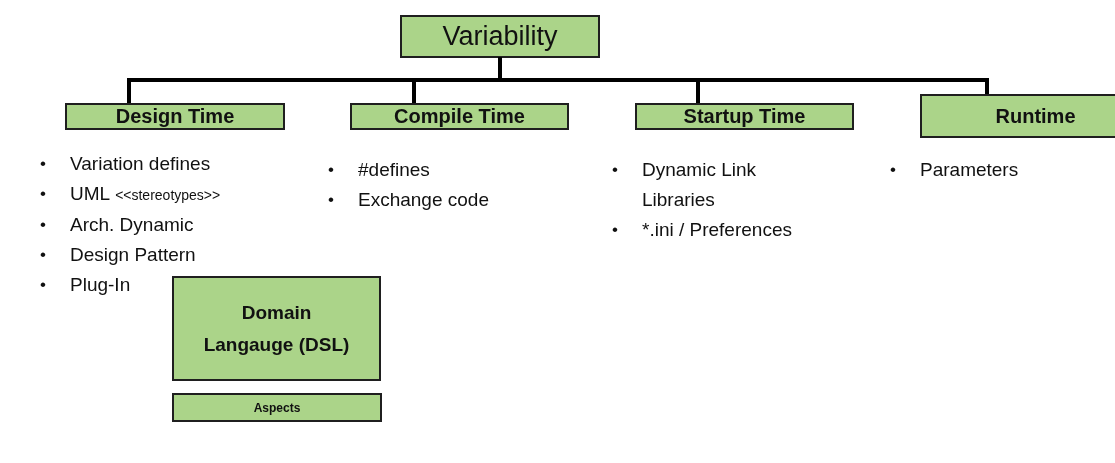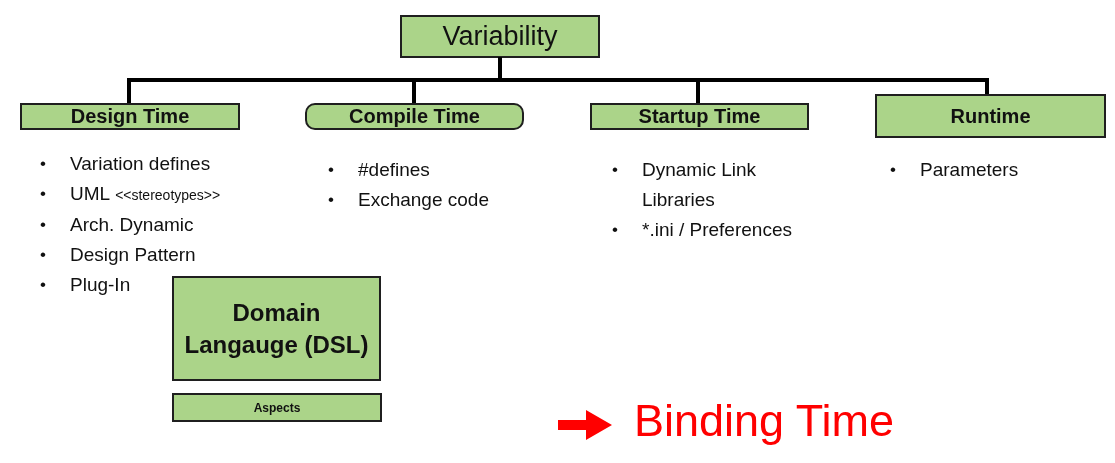--- a/index.html
+++ b/index.html
@@ -22,23 +22,23 @@
   .gbox {
     position: absolute;
     background: var(--box-fill);
     border: 2px solid var(--box-border);
     display: flex;
     align-items: center;
     justify-content: center;
     text-align: center;
   }
   .root-box { left: 400px; top: 15px; width: 200px; height: 43px; font-size: 27px; font-weight: 400; }
-  .header-box { font-size: 20px; font-weight: 700; }
+  .header-box { font-size: 20px; font-weight: 700; margin-left: 45px; }
   .hb-design  { left: 20px;  top: 103px; width: 220px; height: 27px; }
-  .hb-compile { left: 305px; top: 103px; width: 219px; height: 27px; border-radius: 10px; }
+  .hb-compile { left: 305px; top: 103px; width: 219px; height: 27px; }
   .hb-startup { left: 590px; top: 103px; width: 219px; height: 27px; }
   .hb-runtime { left: 875px; top: 94px; width: 231px; height: 44px; }
   .line { position: absolute; background: var(--connector); }
   .stem        { left: 498px; top: 57px; width: 4px; height: 24px; }
   .hbar        { left: 127px; top: 78px; width: 862px; height: 4px; }
   .drop        { top: 78px; width: 4px; height: 28px; }
   .drop-design  { left: 127px; }
   .drop-compile { left: 412px; }
   .drop-startup { left: 696px; }
   .drop-runtime { left: 985px; }
@@ -52,21 +52,21 @@
     flex: 0 0 40px;
     padding-left: 10px;
     font-size: 17px;
     line-height: 30px;
   }
   .li-text { flex: 1 1 auto; line-height: 30px; }
   .small { font-size: 14px; margin-left: 5px; }
   .dsl-box {
     left: 172px; top: 276px; width: 209px; height: 105px;
     flex-direction: column;
-    font-size: 24px; font-weight: 700; line-height: 32px;
+    font-size: 19px; font-weight: 700; line-height: 32px;
   }
   .aspects-box {
     left: 172px; top: 393px; width: 210px; height: 29px;
     font-size: 12px; font-weight: 700;
   }
   .annotation { position: absolute; left: 556px; top: 395px; display: flex; align-items: center; }
   .arrow-wrap { width: 58px; height: 36px; margin-top: 8px; }
   .annotation-label {
     margin-left: 20px;
     font-size: 45px;
@@ -158,22 +158,14 @@
 
   <div class="gbox dsl-box">
     <span>Domain</span>
     <span>Langauge (DSL)</span>
   </div>
 
   <div class="gbox aspects-box">
     <span>Aspects</span>
   </div>
 
-  <div class="annotation">
-    <span class="arrow-wrap">
-      <svg width="58" height="36" viewBox="0 0 58 36">
-        <polygon points="2,13 30,13 30,3 56,18 30,33 30,23 2,23" fill="var(--annotation)"></polygon>
-      </svg>
-    </span>
-    <span class="annotation-label">Binding Time</span>
-  </div>
 
 </div>
 
 </body></html>

